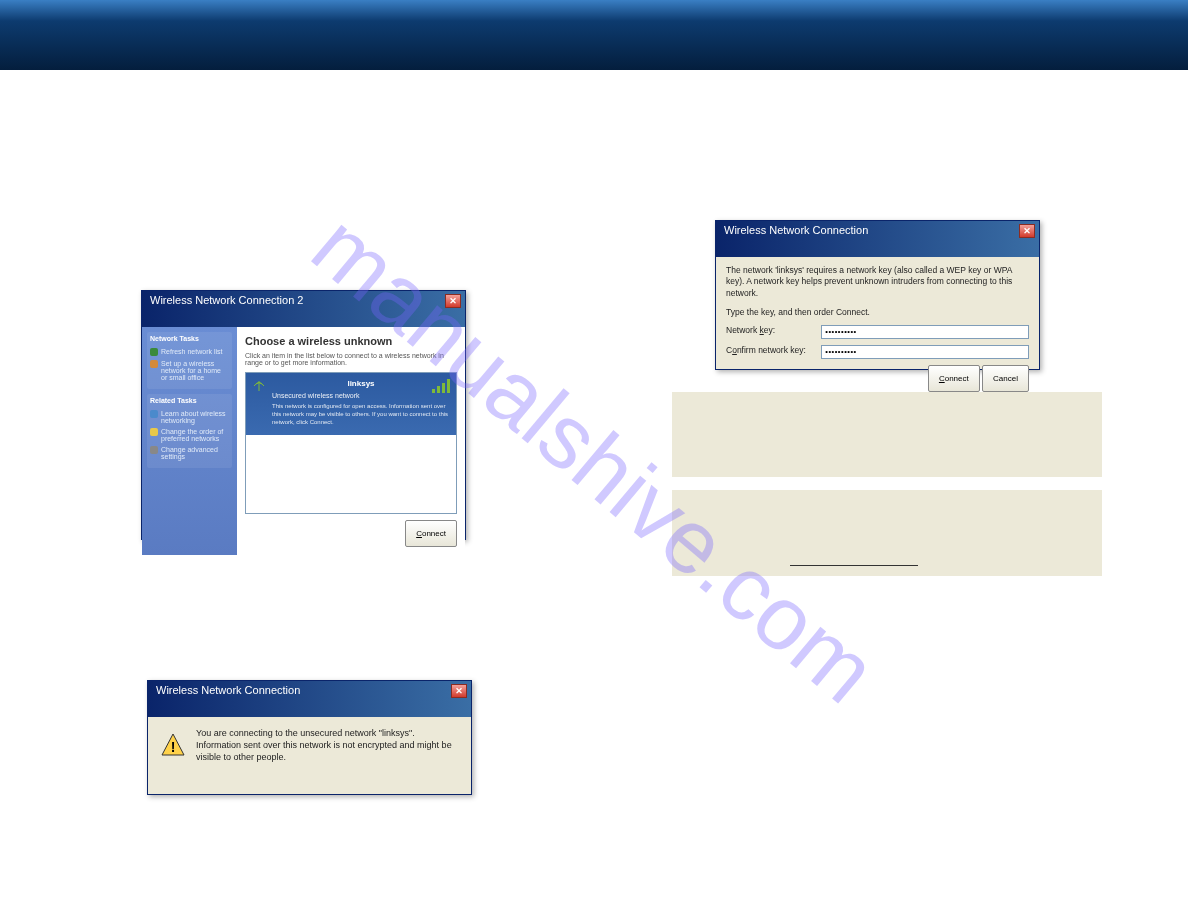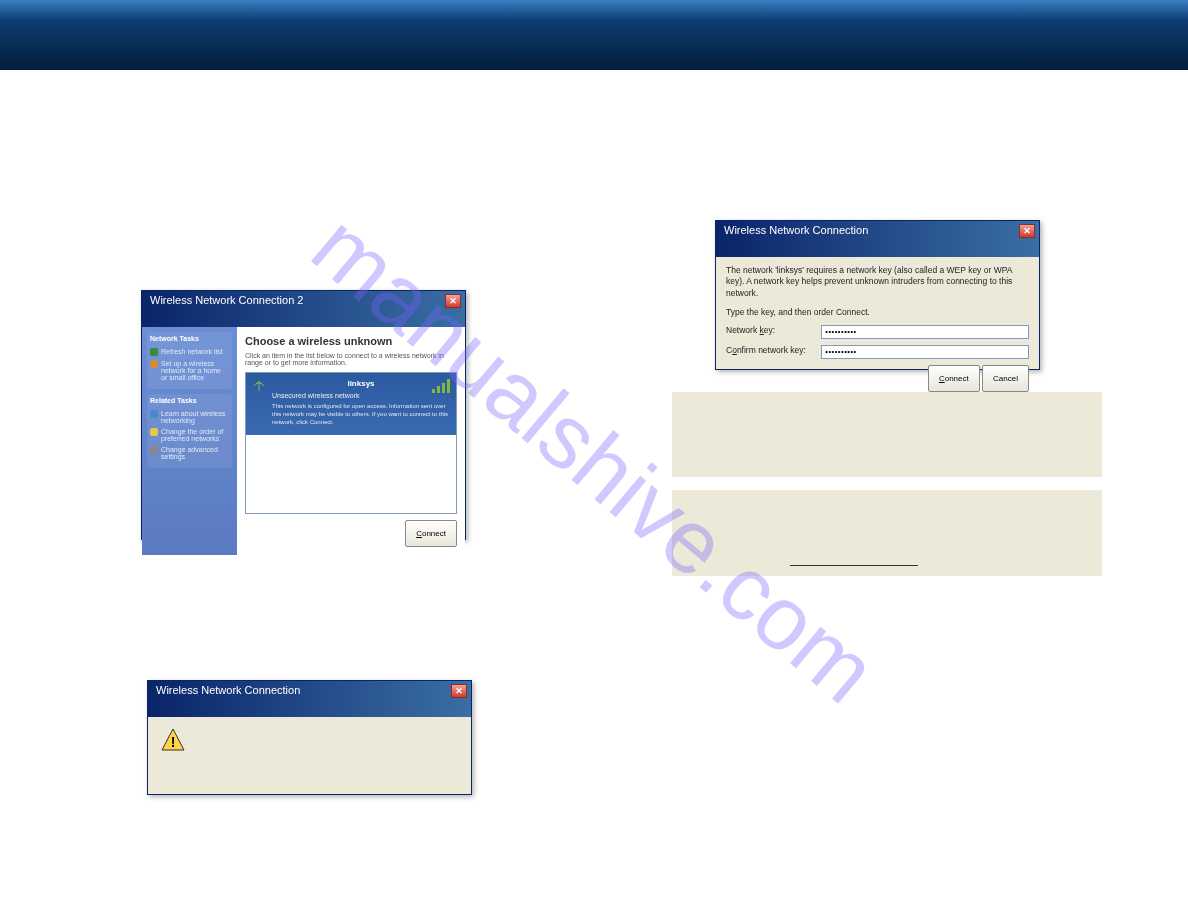--- a/index.html
+++ b/index.html
@@ -283,20 +283,21 @@
       <div class="xp-close">✕</div>
     </div>
     <div class="win2-body">
       <div class="warn-row">
         <span class="warn-icon">
           <svg viewBox="0 0 26 26">
               <polygon points="13,2 24,23 2,23" fill="#ffd24a" stroke="#333" stroke-width="1"></polygon>
               <text x="13" y="20" font-size="14" font-weight="bold" text-anchor="middle" fill="#000">!</text>
             </svg>
         </span>
+        <div class="warn-text">You are connecting to the unsecured network "linksys". Information sent over this network is not encrypted and might be visible to other people.</div>
       </div>
     </div>
   </div>
 
   <div class="xp-window win3">
     <div class="xp-titlebar">
       <span>Wireless Network Connection</span>
       <div class="xp-close">✕</div>
     </div>
     <div class="win3-body">

